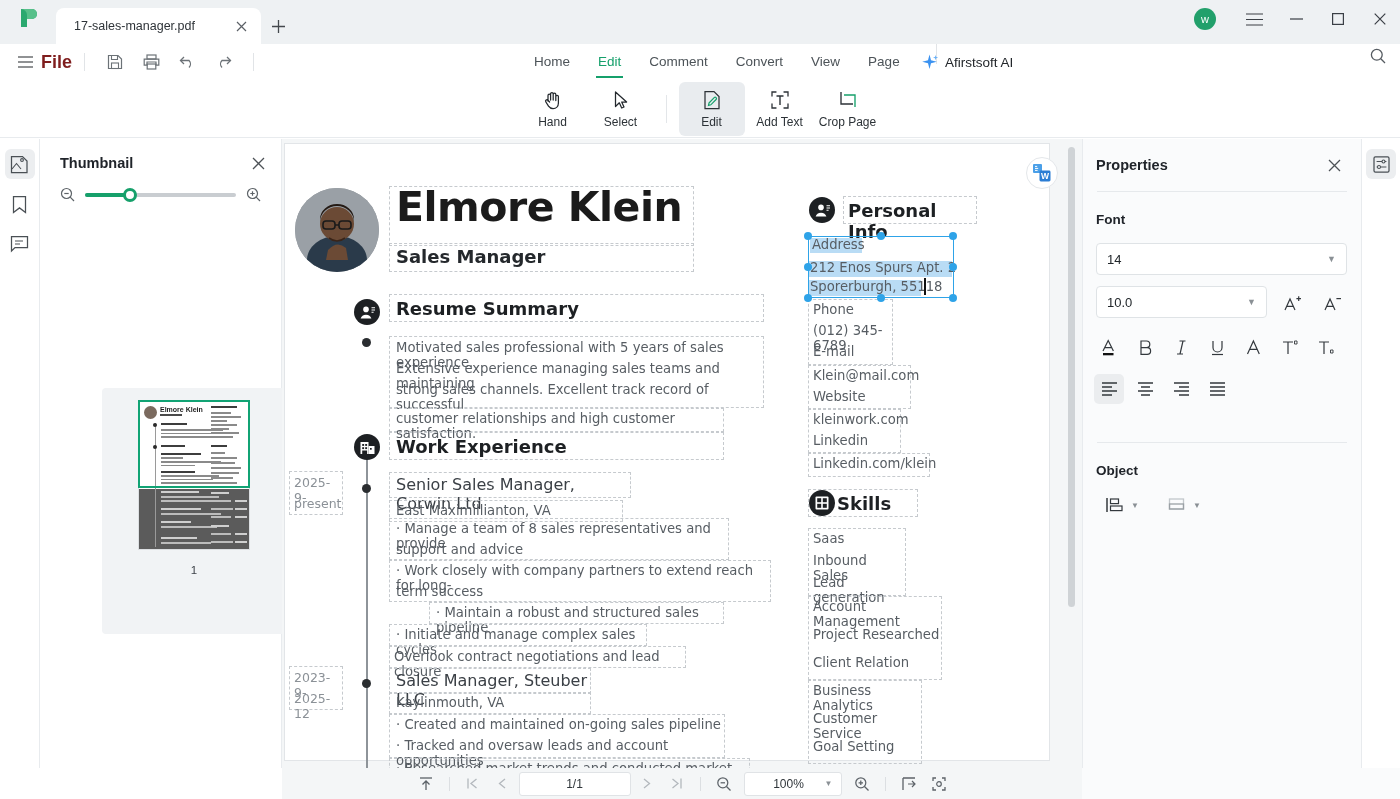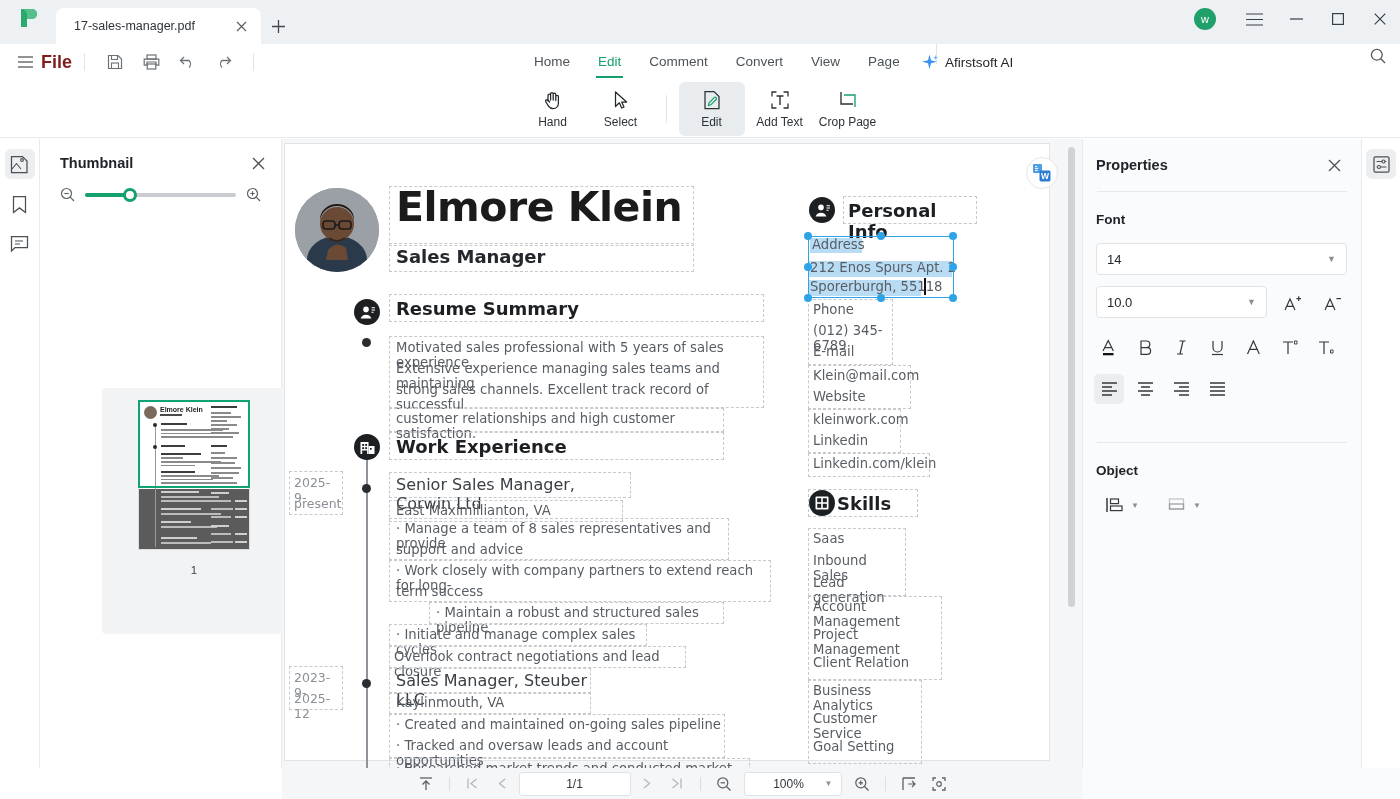--- a/index.html
+++ b/index.html
@@ -679,21 +679,21 @@
         <span class="sec-title" style="left:28px;top:3px;">Skills</span>
       </div>
 
       <div class="dbox" style="left:523px;top:384px;width:98px;height:68px;">
         <span class="doctext" style="left:4px;top:2px;">Saas</span>
         <span class="doctext" style="left:4px;top:24px;">Inbound Sales</span>
         <span class="doctext" style="left:4px;top:46px;">Lead generation</span>
       </div>
       <div class="dbox" style="left:523px;top:452px;width:134px;height:84px;">
         <span class="doctext" style="left:4px;top:2px;">Account Management</span>
-        <span class="doctext" style="left:4px;top:30px;">Project Management</span>
+        <span class="doctext" style="left:4px;top:30px;">Project Researched</span>
         <span class="doctext" style="left:4px;top:58px;">Client Relation</span>
       </div>
       <div class="dbox" style="left:523px;top:536px;width:114px;height:84px;overflow:hidden;">
         <span class="doctext" style="left:4px;top:2px;">Business Analytics</span>
         <span class="doctext" style="left:4px;top:30px;">Customer Service</span>
         <span class="doctext" style="left:4px;top:58px;">Goal Setting</span>
       </div>
     </div>
 
     <div class="word-badge">

